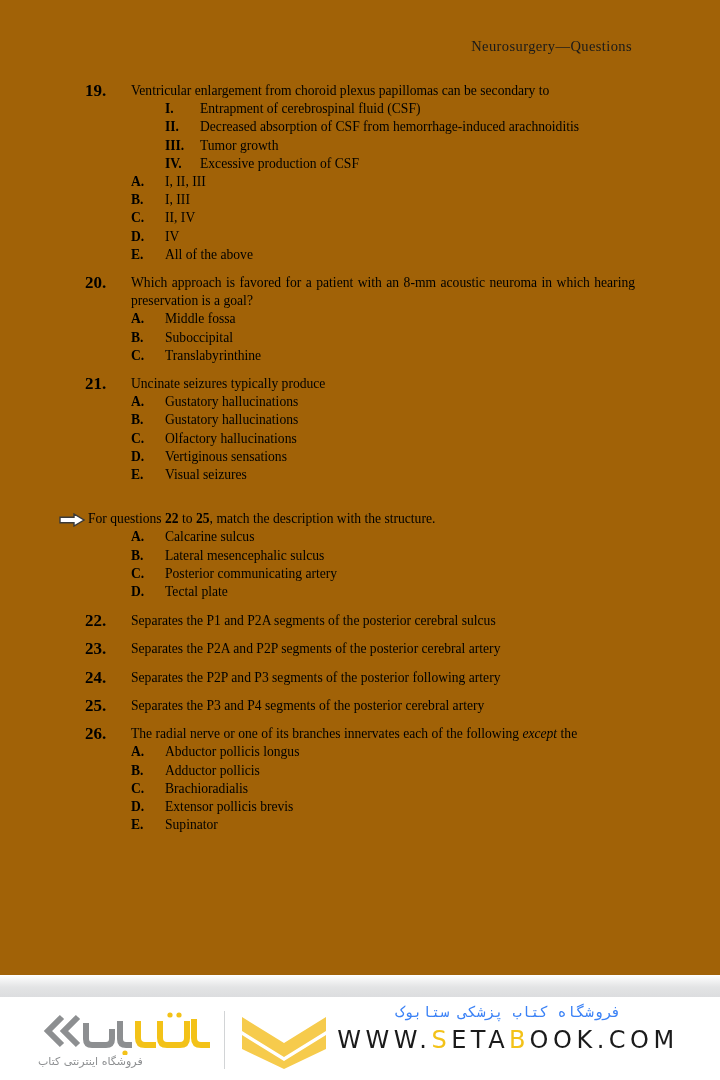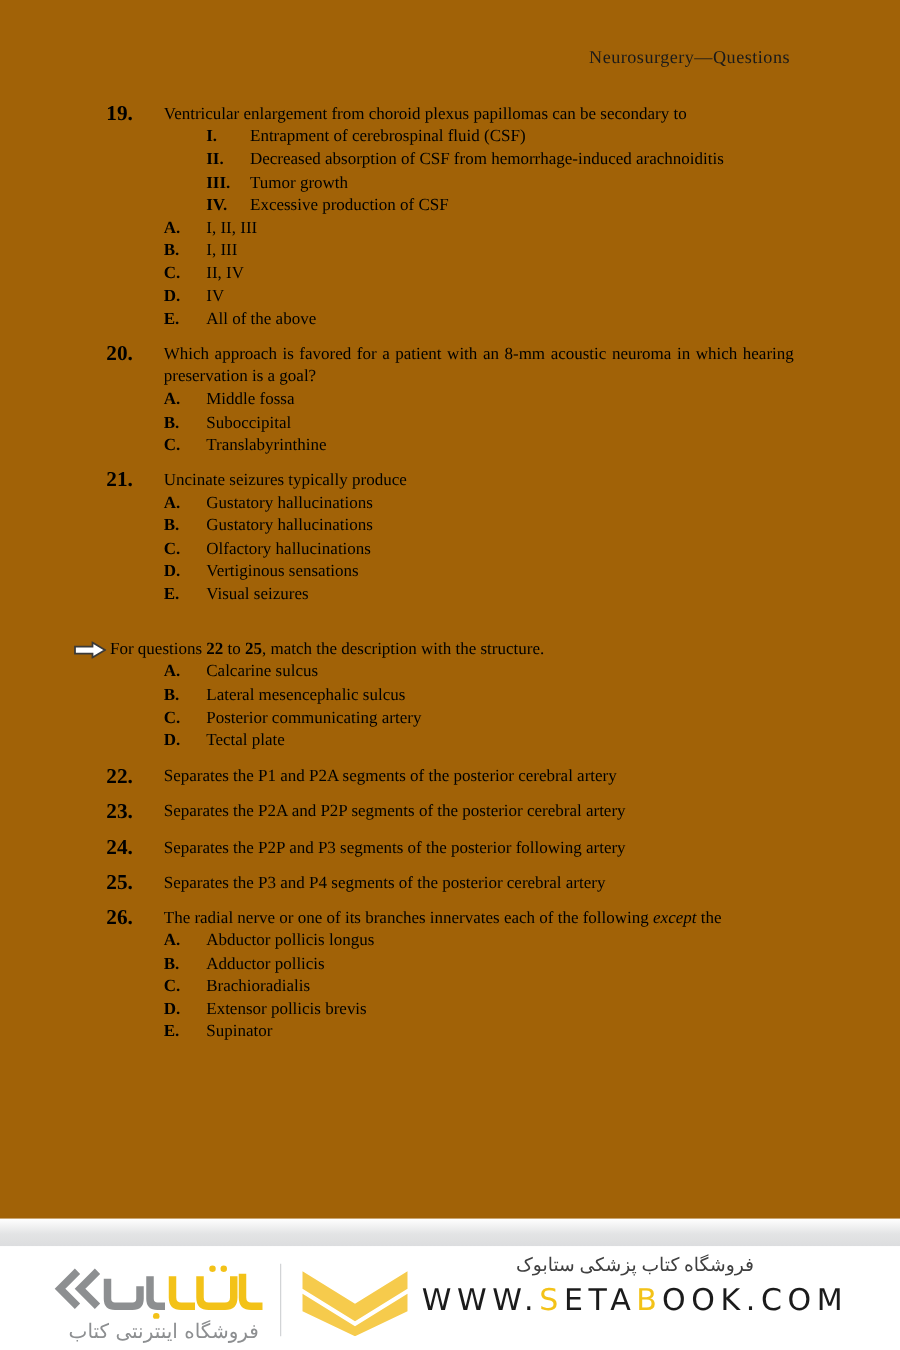--- a/index.html
+++ b/index.html
@@ -173,24 +173,24 @@
     left: 0;
     top: 2px;
     width: 190px;
     height: 48px;
   }
   .brand-sub {
     position: absolute;
     left: 10px;
     top: 50px;
     width: 186px;
-    text-align: center;
+    text-align: left;
     direction: rtl;
     font-family: "DejaVu Sans", sans-serif;
-    font-size: 16px;
+    font-size: 11px;
     color: #8d8f91;
     white-space: nowrap;
   }
   .brand-divider {
     position: absolute;
     left: 196px;
     top: 6px;
     width: 1px;
     height: 58px;
     background: #d2d4d6;
@@ -205,23 +205,23 @@
 
   .footer-right {
     position: absolute;
     right: 22px;
     top: 6px;
     width: 380px;
     text-align: center;
   }
   .fr-persian {
     direction: rtl;
-    font-family: Liberation Serif, serif;
+    font-family: Liberation Mono, monospace;
     font-size: 15px;
-    color: #404040;
+    color: #3b82f6;
     white-space: nowrap;
     margin-bottom: 4px;
   }
   .fr-url {
     font-family: "DejaVu Sans", sans-serif;
     font-size: 24px;
     letter-spacing: 4.5px;
     color: #1b1b1b;
     white-space: nowrap;
   }
@@ -359,21 +359,21 @@
       <li class="opt">
         <span class="lbl">D.</span>
         <span class="val">Tectal plate</span>
       </li>
     </ul>
 
     <div class="gap-match"></div>
 
     <div class="matchq">
       <div class="qnum">22.</div>
-      <div>Separates the P1 and P2A segments of the posterior cerebral artery</div>
+      <div>Separates the P1 and P2A segments of the posterior cerebral sulcus</div>
     </div>
     <div style="height:10px"></div>
     <div class="matchq">
       <div class="qnum">23.</div>
       <div>Separates the P2A and P2P segments of the posterior cerebral artery</div>
     </div>
     <div style="height:10px"></div>
     <div class="matchq">
       <div class="qnum">24.</div>
       <div>Separates the P2P and P3 segments of the posterior following artery</div>

